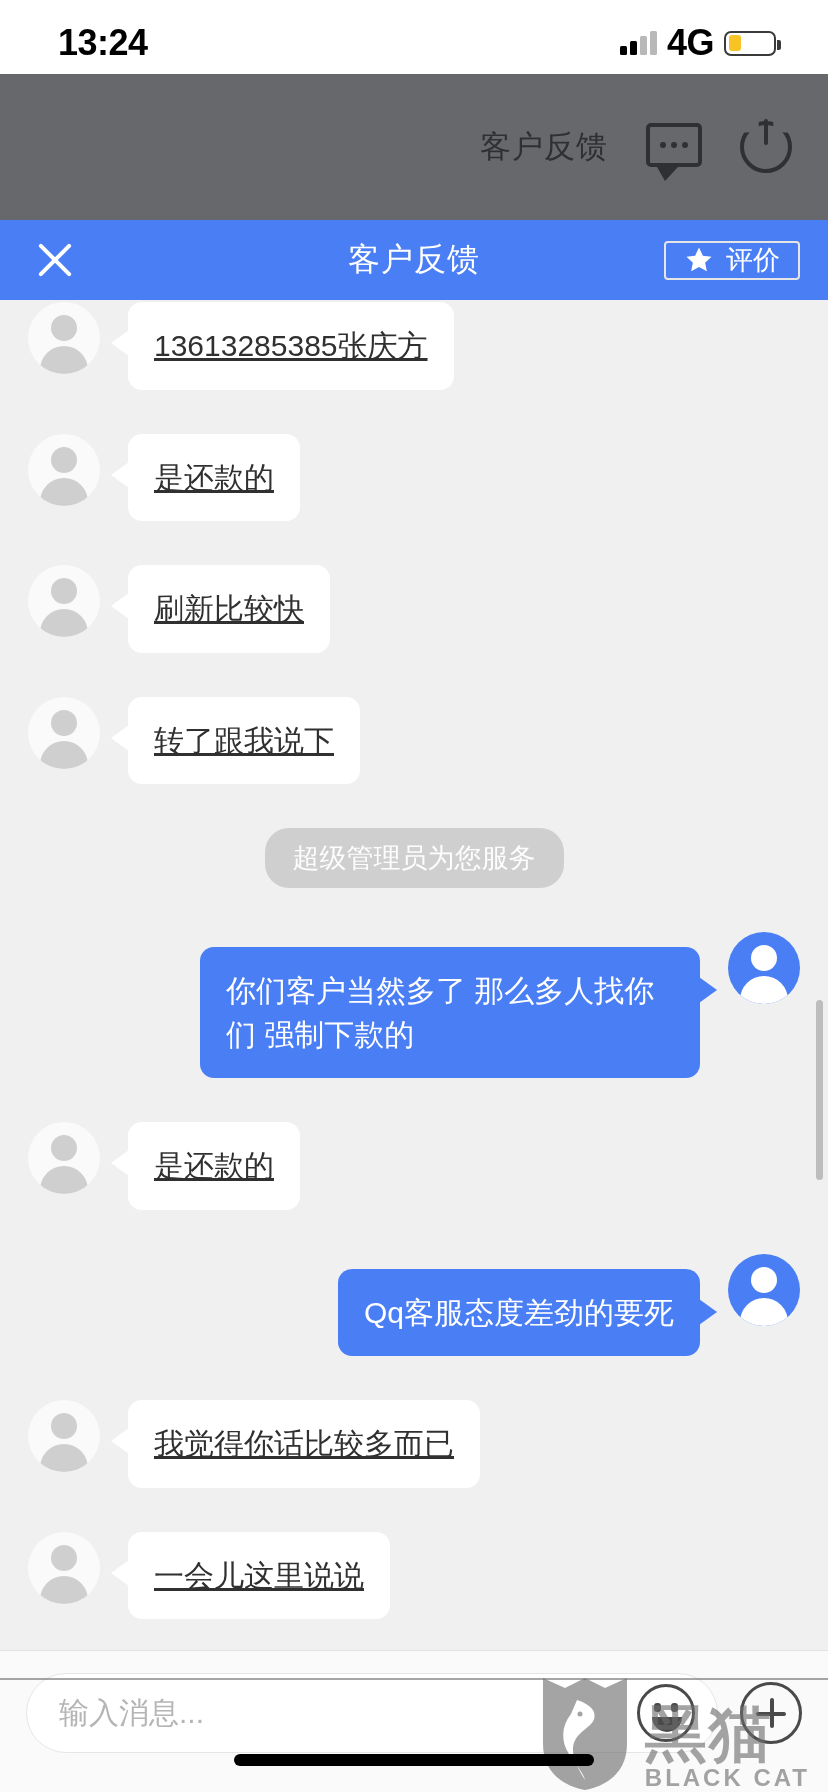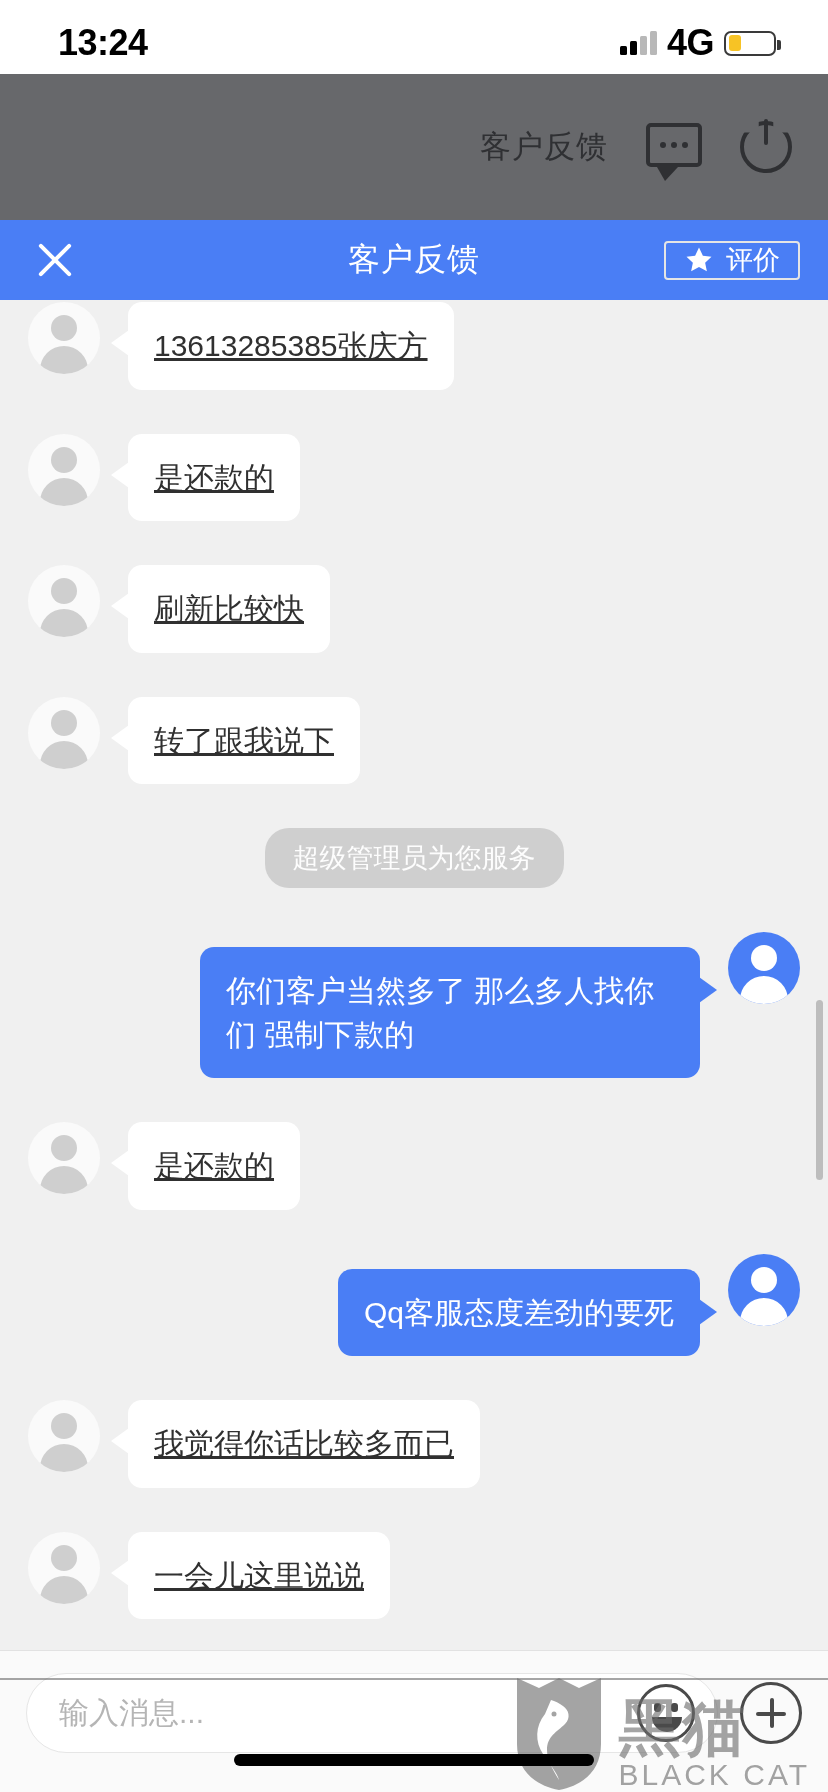--- a/index.html
+++ b/index.html
@@ -161,21 +161,21 @@
   .plus-btn i.h { left:13px; top:27px; width:30px; height:4px; }
   .plus-btn i.v { top:13px; left:27px; width:4px; height:30px; }
   .watermark {
     position:absolute; right:18px; bottom:0; display:flex; align-items:flex-end; gap:14px;
     opacity:0.62;
   }
   .wm-shield { width:92px; height:118px; }
   .wm-text { display:flex; flex-direction:column; align-items:flex-start; }
   .wm-cn { font-size:62px; font-weight:bold; color:#6d6d6d; line-height:0.95;
            letter-spacing:2px; }
-  .wm-en { font-size:30px; font-weight:normal; color:#6d6d6d; letter-spacing:3px; }
+  .wm-en { font-size:24px; font-weight:bold; color:#6d6d6d; letter-spacing:3px; }
   .wm-line { position:absolute; left:0; right:0; bottom:112px; height:2px; background:#5c5c5c;
              opacity:0.55; }
   .home-indicator {
     position:absolute; left:50%; transform:translateX(-50%); bottom:26px;
     width:360px; height:12px; background:#000; border-radius:6px;
   }
 </style>
 </head>
 <body>
 

